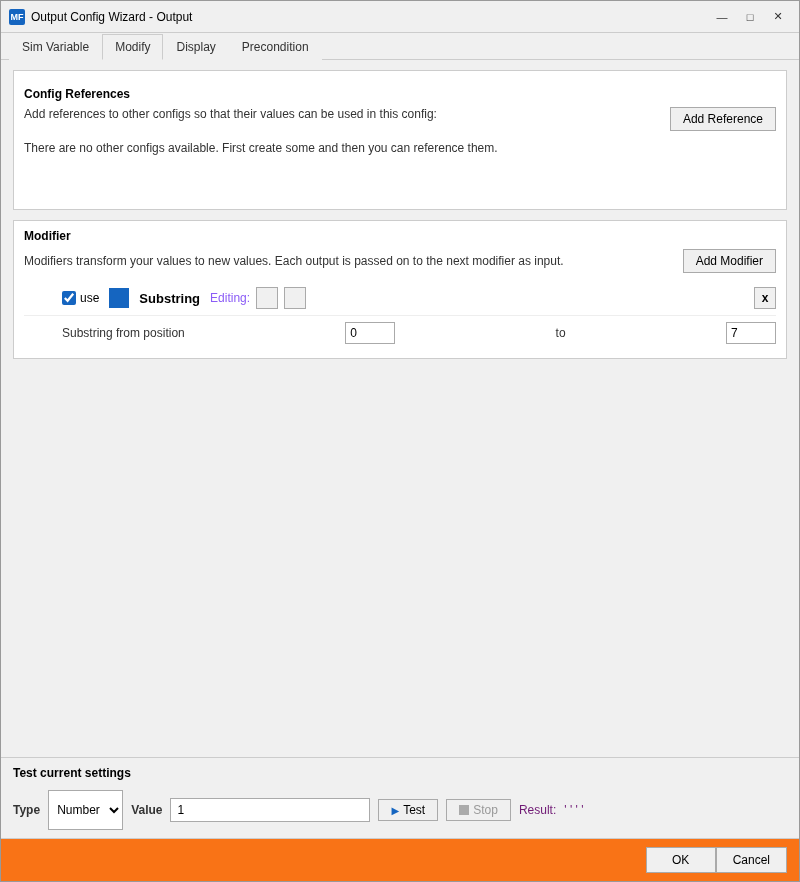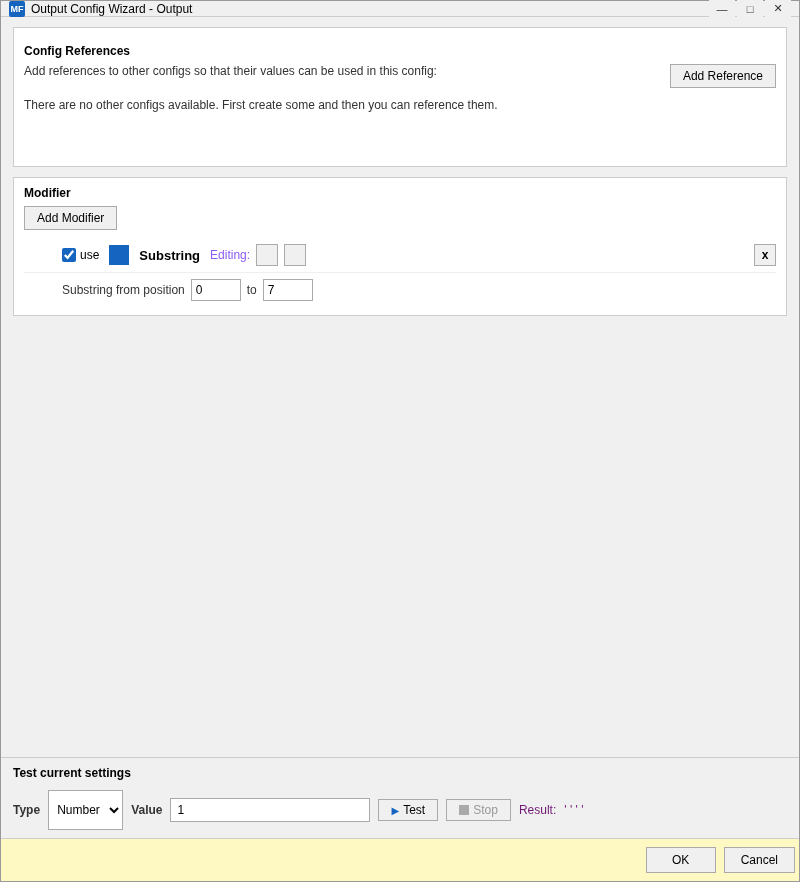--- a/index.html
+++ b/index.html
@@ -20,21 +20,21 @@
       display: flex;
       flex-direction: column;
     }
     .title-bar {
       background: #f0f0f0;
       border-bottom: 1px solid #ccc;
       padding: 6px 8px;
       display: flex;
       align-items: center;
       justify-content: space-between;
-      height: 16px;
+      height: 32px;
     }
     .title-bar-left {
       display: flex;
       align-items: center;
       gap: 6px;
     }
     .title-bar-icon {
       width: 16px;
       height: 16px;
       background: #1565c0;
@@ -213,22 +213,22 @@
       cursor: pointer;
       display: flex;
       align-items: center;
       justify-content: center;
       font-size: 12px;
       font-weight: bold;
     }
     .substring-row {
       display: flex;
       align-items: center;
-      gap: 6px;
       padding: 6px 0 6px 38px;
+      justify-content: space-between;
     }
     .substring-label {
       font-size: 12px;
       color: #333;
     }
     .num-input {
       width: 50px;
       height: 22px;
       border: 1px solid #aaa;
       padding: 2px 4px;
@@ -299,24 +299,24 @@
       background: #aaa;
       display: inline-block;
     }
     .result-label {
       font-size: 12px;
       color: #701a75;
     }
     .ok-cancel-bar {
       display: flex;
       justify-content: flex-end;
-      gap: 8px;
-      padding: 8px 4px;
+      gap: 0;
+      padding: 8px 12px;
       border-top: 1px solid #ccc;
-      background: #fef9c3;
+      background: #f97316;
     }
     .ok-btn {
       padding: 5px 24px;
       font-size: 12px;
       border: 1px solid #aaa;
       background: #f0f0f0;
       cursor: pointer;
       min-width: 70px;
     }
     .cancel-btn {
@@ -344,35 +344,42 @@
       </div>
       <span class="title-bar-title">Output Config Wizard - Output</span>
     </div>
     <div class="title-bar-controls">
       <button class="title-btn">—</button>
       <button class="title-btn">□</button>
       <button class="title-btn close">✕</button>
     </div>
   </div>
 
+  <div class="tabs-bar">
+    <div class="tab">Sim Variable</div>
+    <div class="tab active">Modify</div>
+    <div class="tab">Display</div>
+    <div class="tab">Precondition</div>
+  </div>
 
   <div class="content">
 
     <div class="section config-ref-area">
       <div class="section-title">Config References</div>
       <div class="section-header">
         <span class="section-desc">Add references to other configs so that their values can be used in this config:</span>
         <button class="btn btn-primary">Add Reference</button>
       </div>
       <div class="no-configs-msg">There are no other configs available. First create some and then you can reference them.</div>
     </div>
 
     <div class="modifier-section">
       <div class="section-title">Modifier</div>
       <div class="modifier-header">
+        <span class="modifier-desc">Modifiers transform your values to new values. Each output is passed on to the next modifier as input.</span>
         <button class="btn">Add Modifier</button>
       </div>
 
       <div class="modifier-row">
         <div class="checkbox-use">
           <input type="checkbox" class="checkbox-input" checked="" style="">
           <label>use</label>
         </div>
         <div class="color-block"></div>
         <span class="modifier-name">Substring</span>

